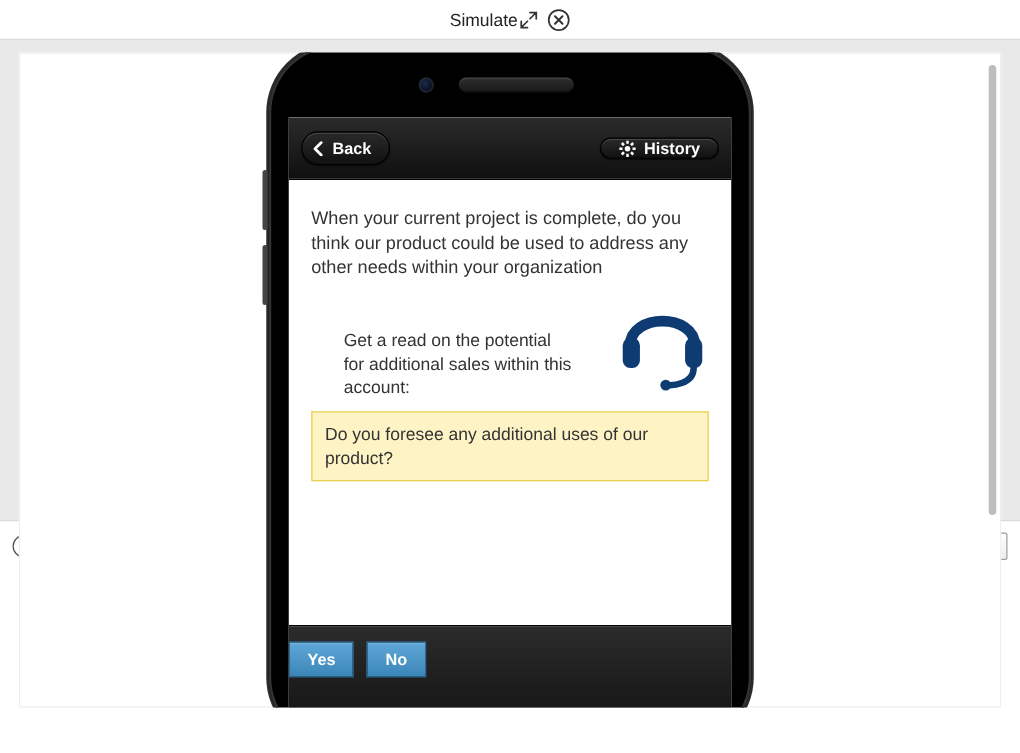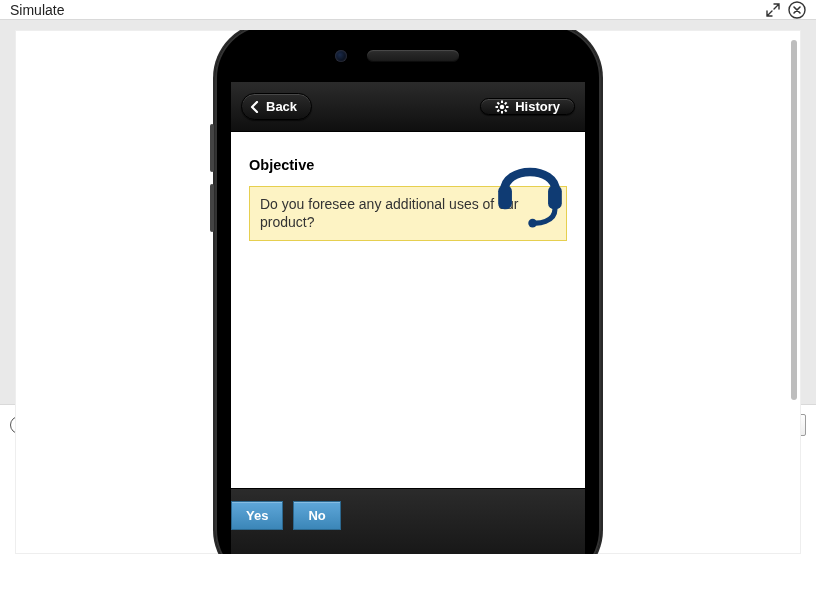--- a/index.html
+++ b/index.html
@@ -1,23 +1,23 @@
 <!DOCTYPE html>
 <html><head>
 <meta charset="utf-8">
 <style>
   * { box-sizing: border-box; margin: 0; padding: 0; }
   html, body { width: 816px; height: 602px; font-family: Arial, Helvetica, sans-serif; background: #fff; overflow: hidden; }
 
   
   .topbar {
-    height: 20px;
-    display: flex;
-    align-items: center;
-    justify-content: space-between;
+    height: 32px;
+    display: flex;
+    align-items: center;
+    justify-content: center;
     padding: 0 10px;
     border-bottom: 1px solid #d9d9d9;
   }
   .topbar .title { font-size: 14px; color: #222; }
   .top-actions { display: flex; gap: 6px; align-items: center; }
   .icon-btn {
     width: 18px; height: 18px;
     display: flex; align-items: center; justify-content: center;
     cursor: pointer;
   }
@@ -238,24 +238,25 @@
                 <line x1="9.8" y1="9.8" x2="11.6" y2="11.6"></line>
                 <line x1="11.6" y1="2.4" x2="9.8" y2="4.2"></line>
                 <line x1="4.2" y1="9.8" x2="2.4" y2="11.6"></line>
               </g>
             </svg>
             <span>History</span>
           </div>
         </div>
 
         <div class="app-body">
+          <div class="question">When your current project is complete, do you think our product could be used to address any other needs within your organization</div>
 
           <div class="objective-row">
             <div style="flex:1">
-              <div class="objective-label">Objective</div>
+              <div class="objective-text">Get a read on the potential for additional sales within this account:</div>
             </div>
             <div class="headset">
               <svg width="86" height="86" viewBox="0 0 100 100">
                 <path d="M20 55 C20 25 80 25 80 55" stroke="#0f3b73" stroke-width="10" fill="none" stroke-linecap="round"></path>
                 <rect x="13" y="48" width="16" height="28" rx="7" fill="#0f3b73"></rect>
                 <rect x="71" y="48" width="16" height="28" rx="7" fill="#0f3b73"></rect>
                 <path d="M79 76 C79 92 57 92 57 92" stroke="#0f3b73" stroke-width="6" fill="none" stroke-linecap="round"></path>
                 <circle cx="53" cy="92" r="5" fill="#0f3b73"></circle>
               </svg>
             </div>

